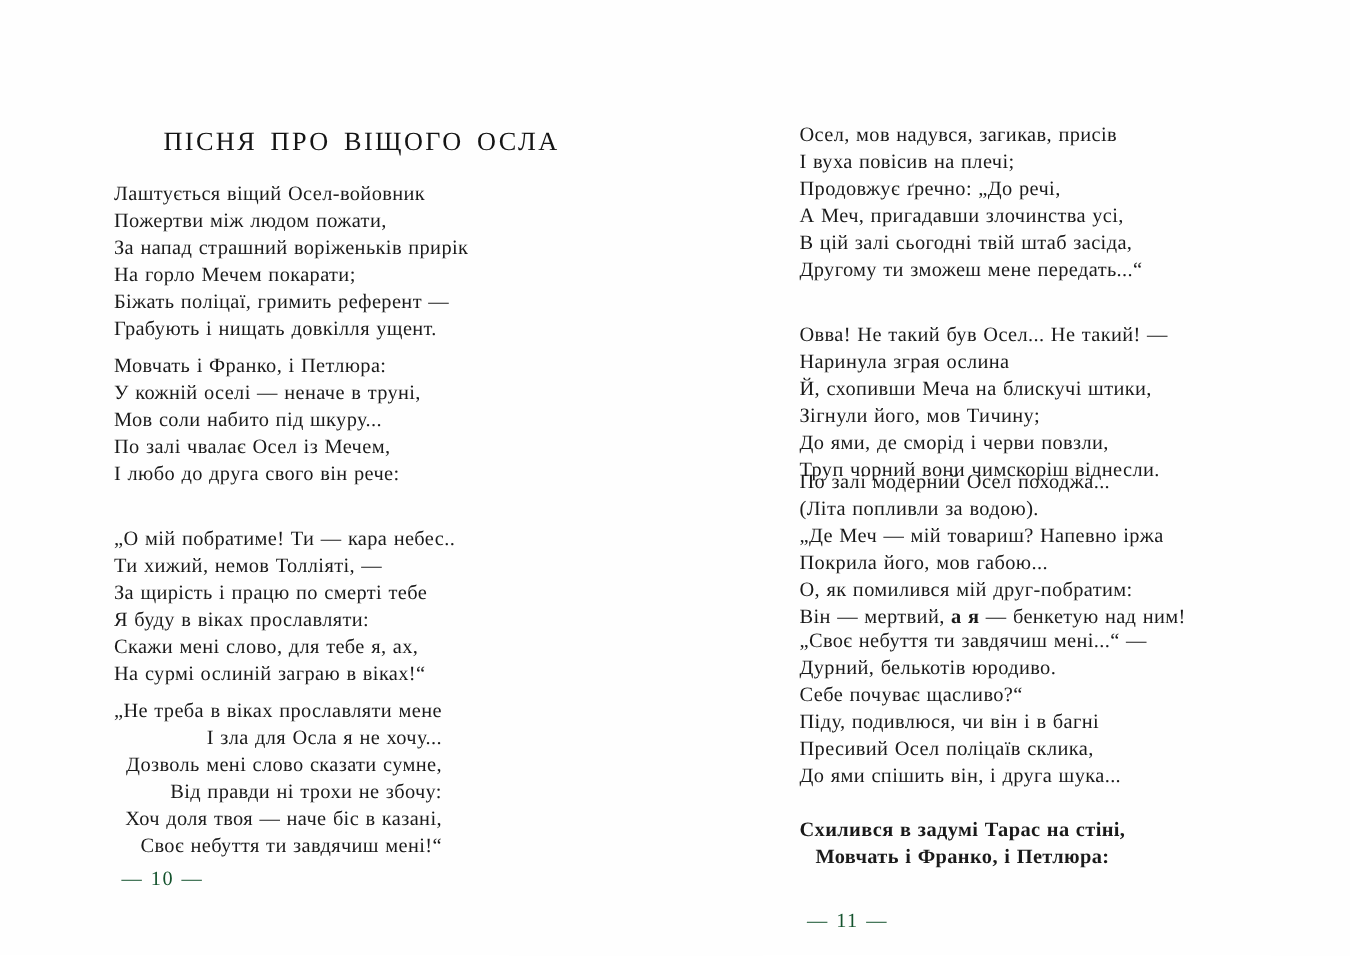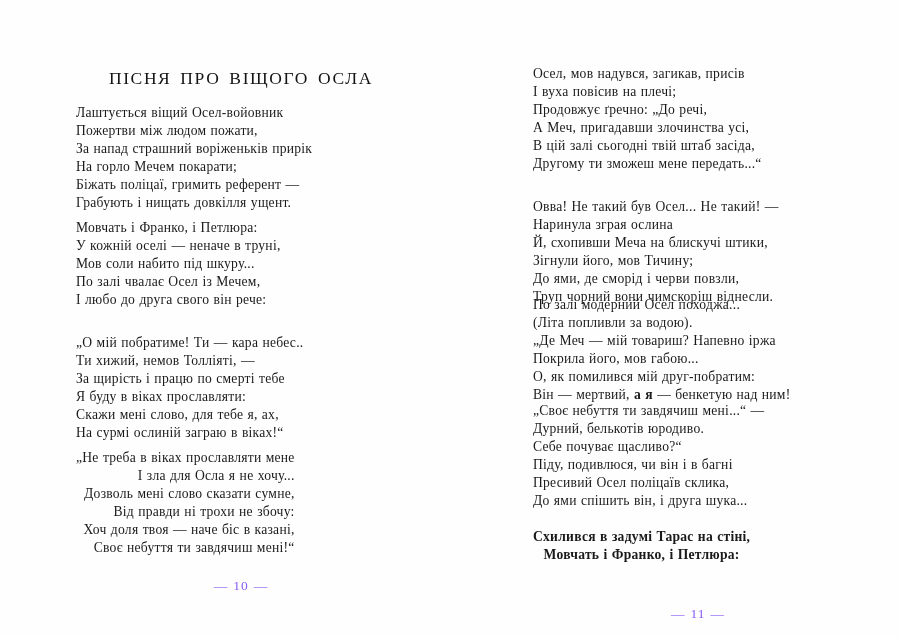--- a/index.html
+++ b/index.html
@@ -19,21 +19,21 @@
 
   .page {
     position: absolute;
     inset: 0;
     background: #fefefe;
   }
 
   
   .column {
     position: absolute;
-    top: 0;
+    top: 16px;
     height: 538px;
   }
   .column-left  { left: 76px;  width: 400px; }
   .column-right { left: 533px; width: 370px; }
 
   
   .poem-title {
     position: absolute;
     top: 68px;
     left: 0;
@@ -82,22 +82,22 @@
   .s-r3 { top: 296px; }
   .s-r4 { top: 402px; }
   .s-r5 { top: 528px; text-align: center; }
 
   
   .folio {
     position: absolute;
     top: 578px;
     font-size: 13.5px;
     letter-spacing: 1px;
-    color: #8b5cf6;
-    text-align: center;
+    color: #14532d;
+    text-align: left;
     white-space: nowrap;
   }
   .folio-left  { left: 76px;  width: 330px; }
   .folio-right { left: 533px; width: 330px; margin-top: 28px; }
   .folio .dash { padding: 0 5px; }
 </style>
 </head>
 <body>
 
 <div class="page">

